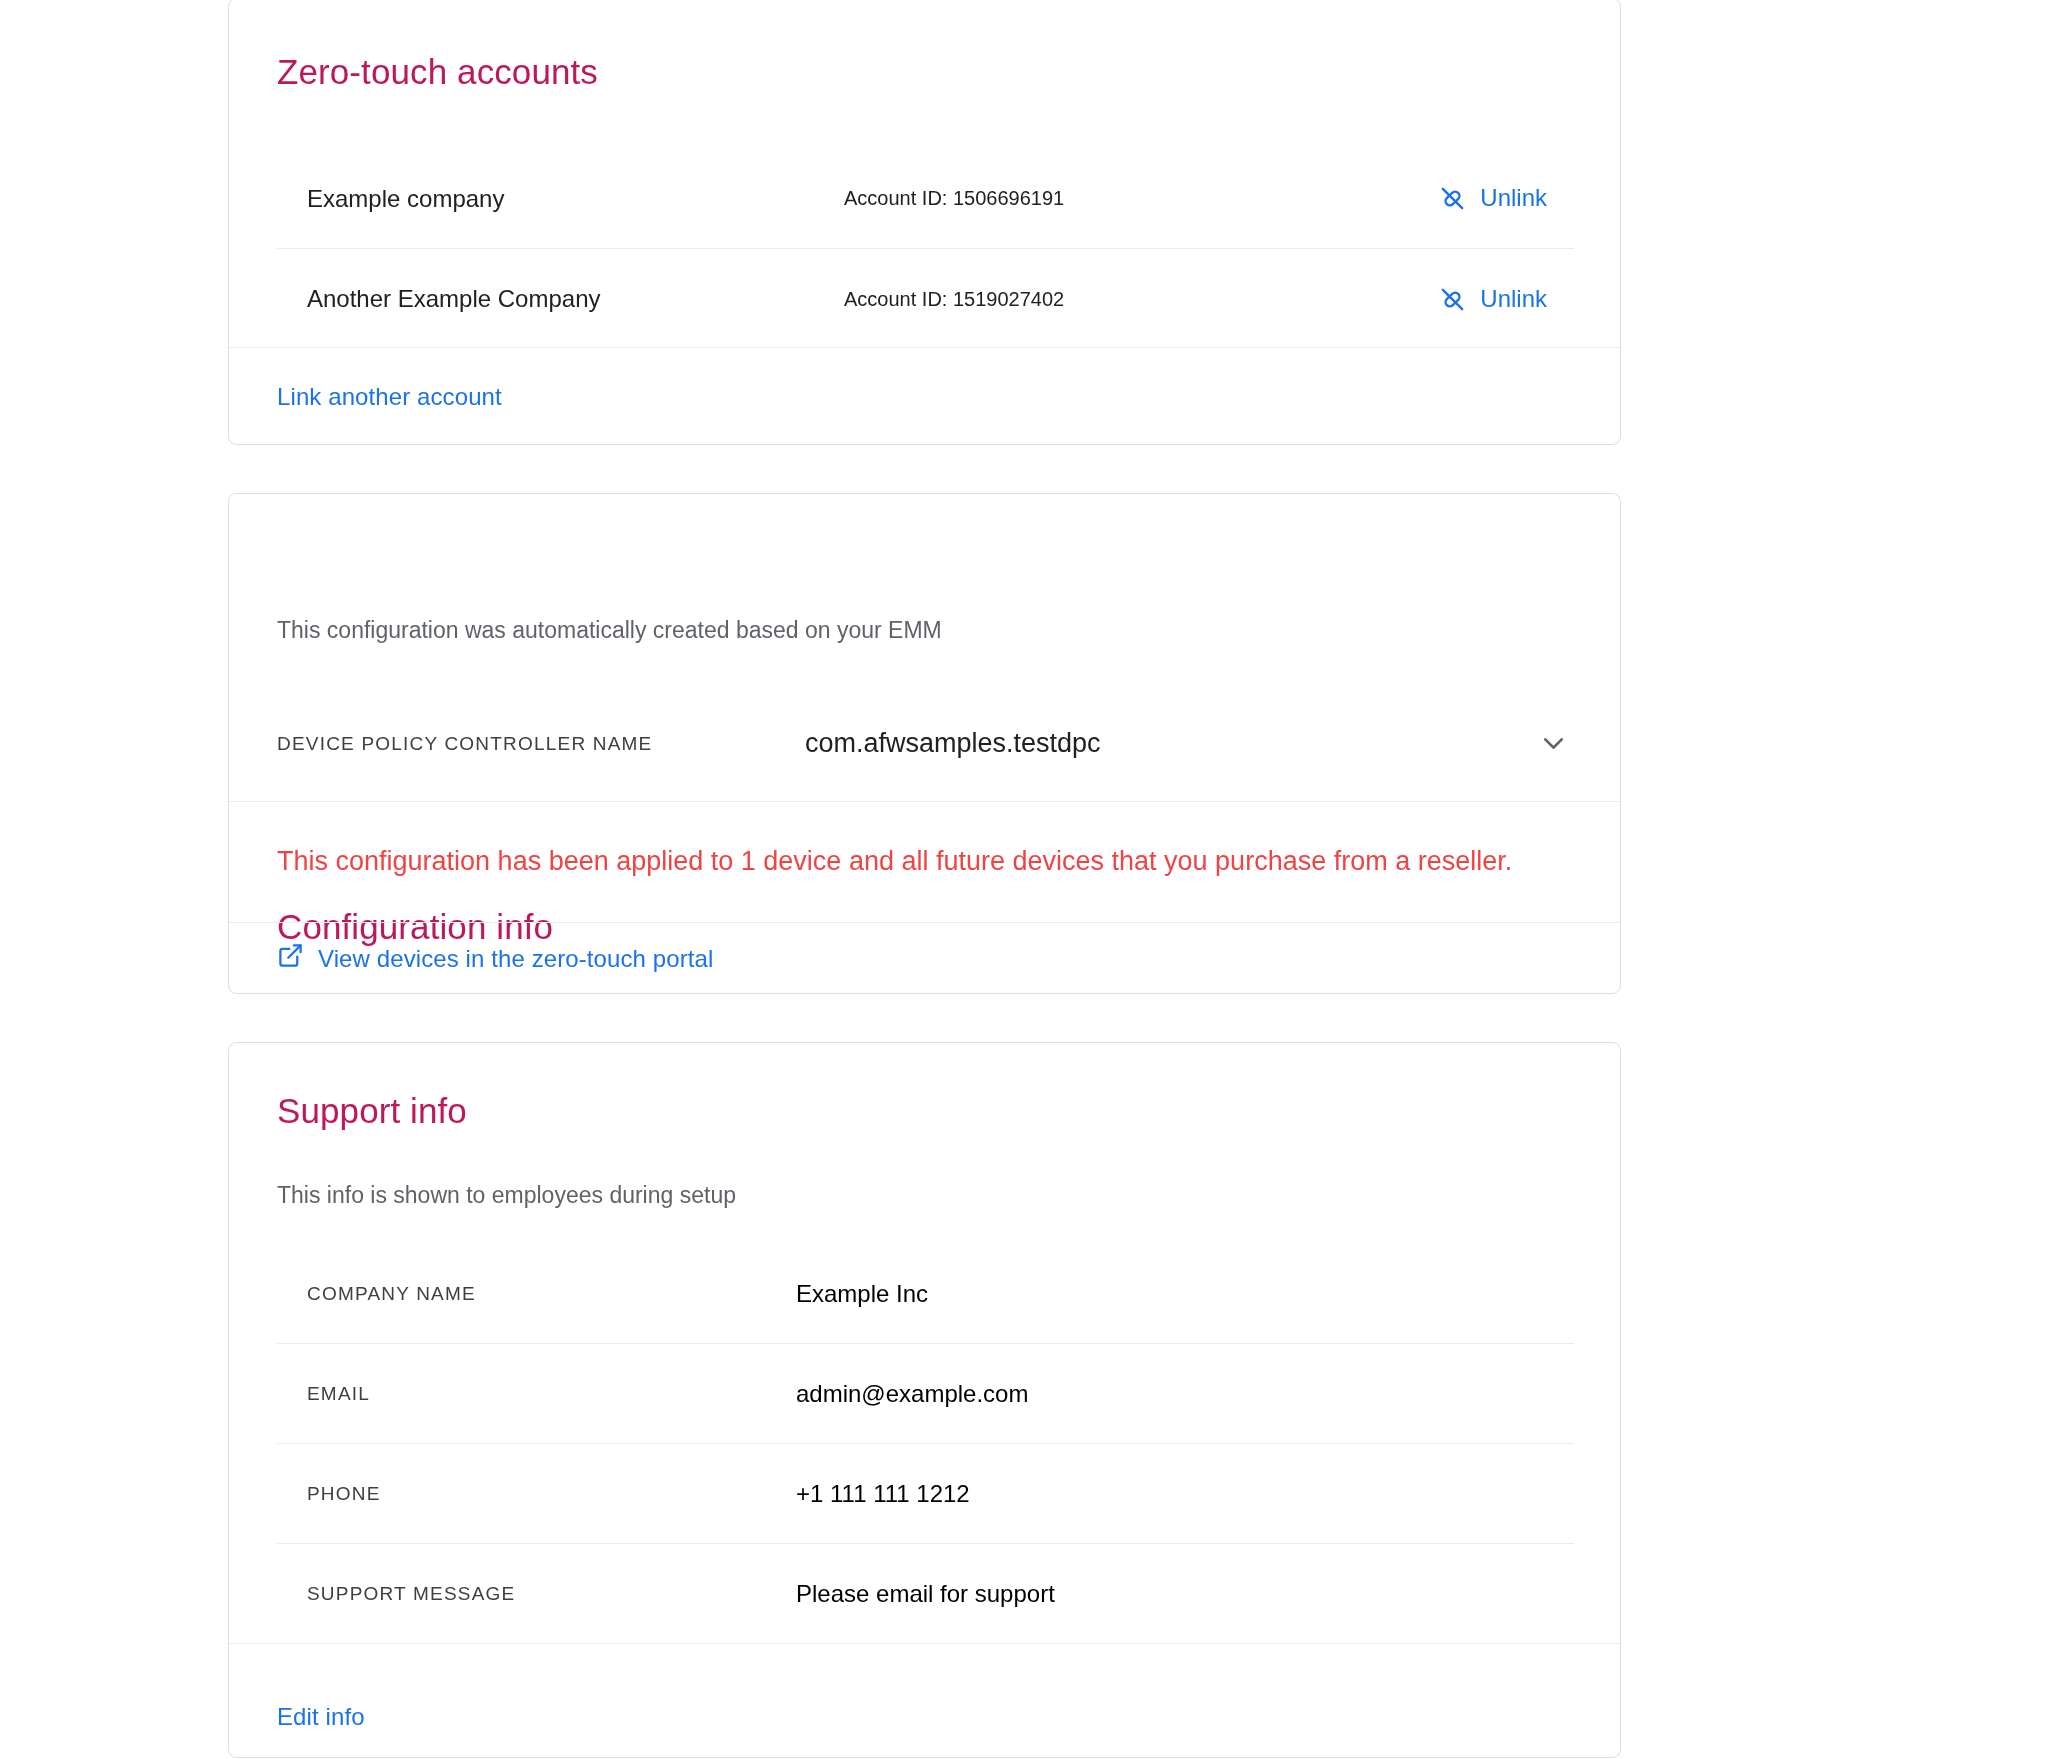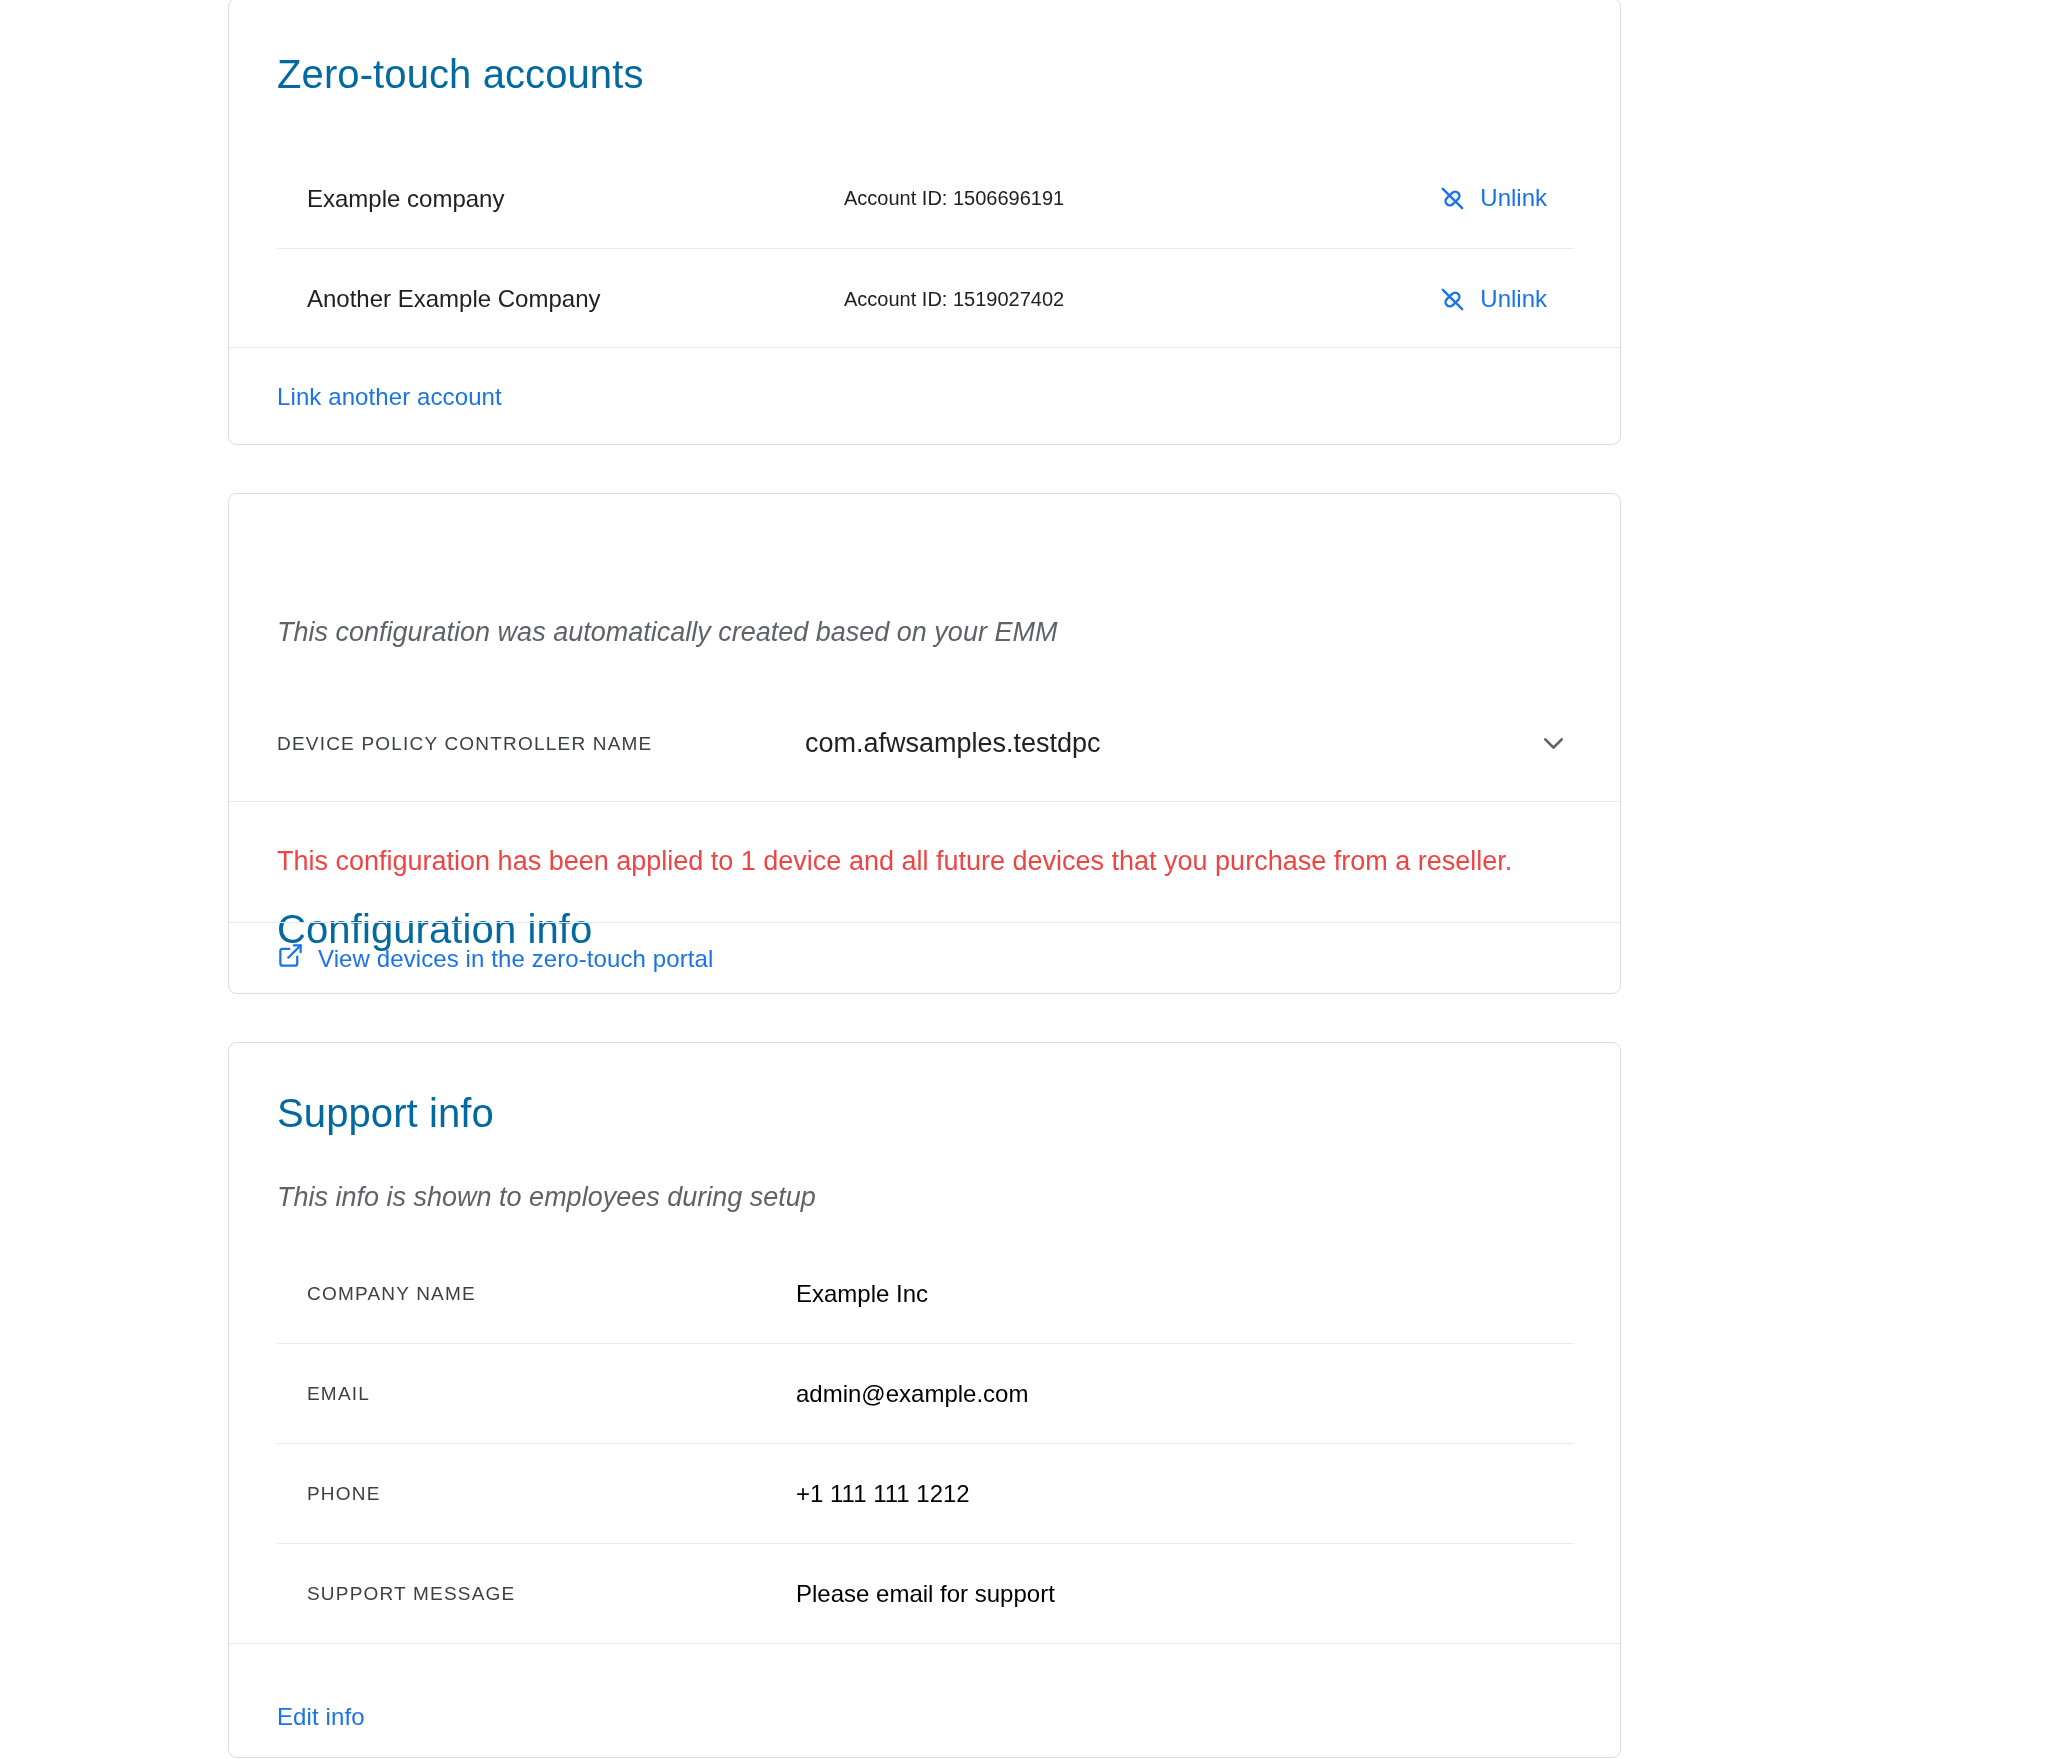--- a/index.html
+++ b/index.html
@@ -27,22 +27,22 @@
     background: #ffffff;
     border: 1px solid #dadce0;
     border-radius: 8.6px;
     box-sizing: border-box;
   }
 
   
   #card-zt { top: -1.9px; height: 447px; }
 
   .card-title {
-    font-size: 40px;
-    color: #0369a1;
+    font-size: 35px;
+    color: #be185d;
     font-weight: 400;
     letter-spacing: 0.1px;
     padding: 0;
     margin: 0;
   }
   #card-zt .card-title { position: absolute; left: 48px; top: 53px; }
 
   .zt-row {
     position: absolute;
     left: 48px;
@@ -96,25 +96,24 @@
     padding-left: 48px;
     letter-spacing: 0.1px;
   }
   #zt-footer { top: 348px; height: 98px; }
 
   
   #card-config { top: 493px; height: 501px; }
   #card-config .card-title { position: absolute; left: 48px; top: 413px; }
   #config-title { position: absolute; left: 48px; top: 48px; }
   .card-sub {
-    font-size: 27px;
+    font-size: 23px;
     color: #5f6368;
     position: absolute;
     left: 48px;
-    font-style: italic;
   }
   #config-sub { top: 123px; }
 
   #config-dpc-row {
     position: absolute;
     left: 0;
     top: 192px;
     width: 100%;
     height: 115px;
     box-sizing: border-box;

